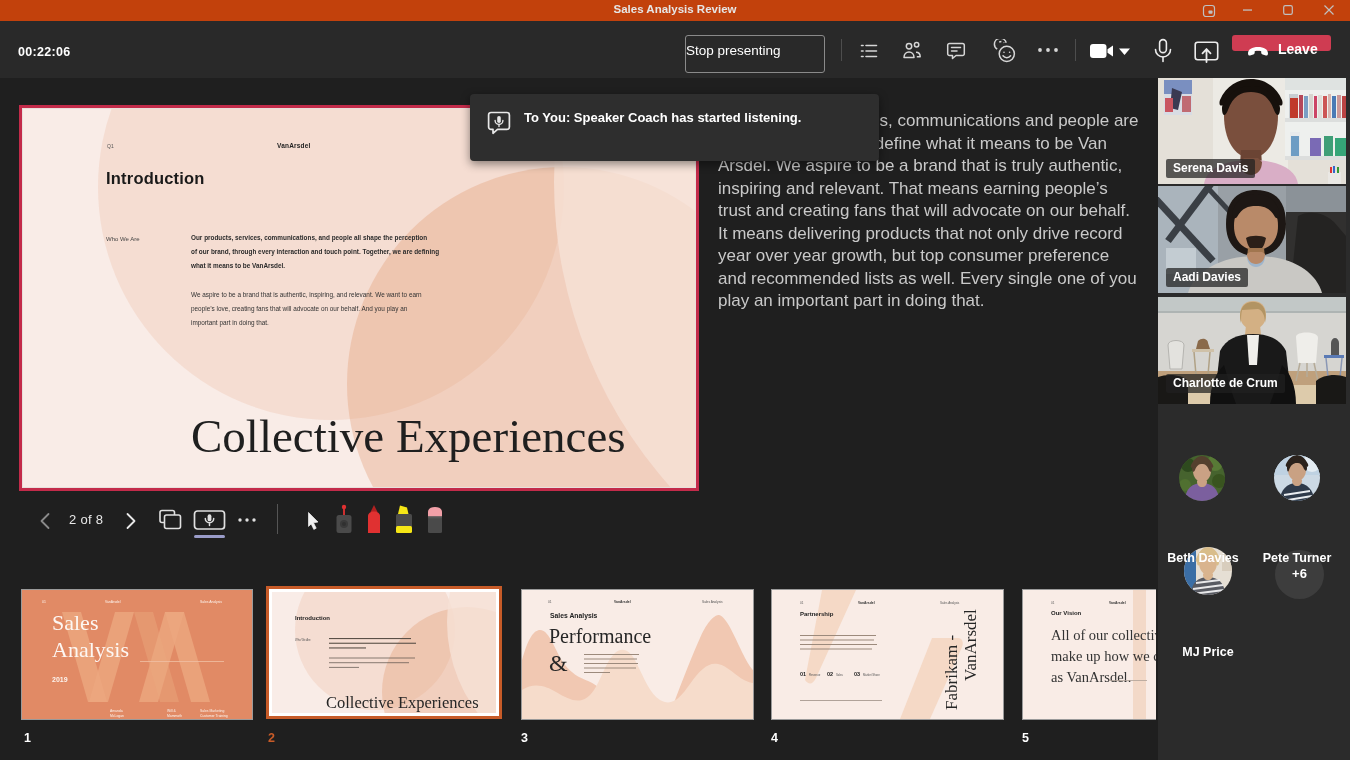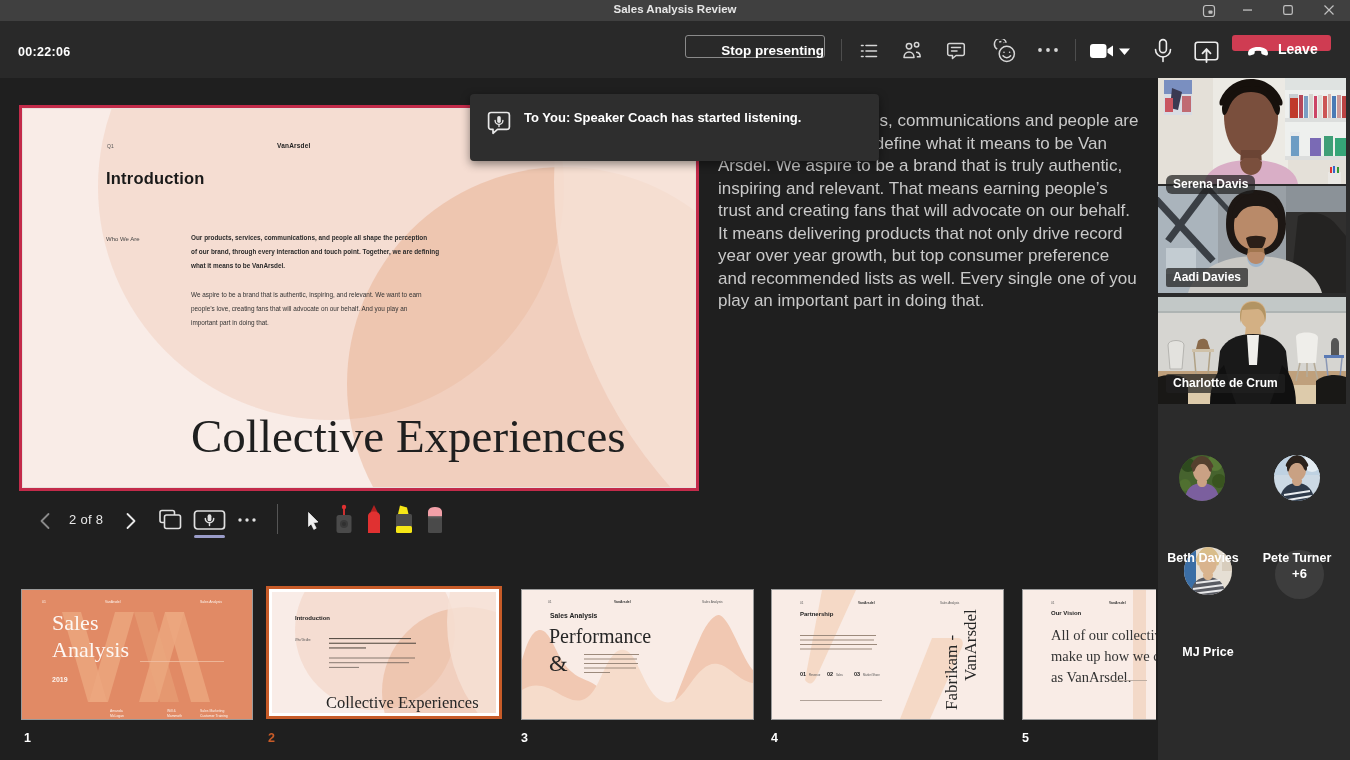--- a/index.html
+++ b/index.html
@@ -2,30 +2,30 @@
 <html><head>
 <meta charset="utf-8">
 <style>
 * { margin:0; padding:0; box-sizing:border-box; }
 html,body { width:1350px; height:760px; overflow:hidden; background:#1f1f1f;
   font-family:"Liberation Sans", sans-serif; }
 #app { position:relative; width:1350px; height:760px; }
 .abs { position:absolute; }
 
 
-#titlebar { left:0; top:0; width:1350px; height:21px; background:#404040; }
+#titlebar { left:0; top:0; width:1350px; height:21px; background:#c2410c; }
 #titlebar .title { position:absolute; left:0; right:0; top:3px; text-align:center;
   color:#e6e6e6; font-size:11.5px; font-weight:700; }
 
 
 #toolbar { left:0; top:21px; width:1350px; height:57px; background:#292929;padding-left:14px; }
 #timer { position:absolute; left:18px; top:24px; color:#ffffff; font-size:12.5px; font-weight:700; letter-spacing:0.3px; }
-#stopbtn { position:absolute; left:685px; top:14px; width:140px; height:23px;
+#stopbtn { position:absolute; left:685px; top:14px; width:140px; height:38px;
   border:1px solid #8a8a8a; border-radius:3px; color:#fff; font-size:13.5px;
-  text-align:right; line-height:29px;font-weight:bold; }
+  text-align:left; line-height:29px; }
 .tdiv { position:absolute; top:18px; width:1px; height:22px; background:#4d4d4d; }
 #leavebtn { position:absolute; left:1232px; top:14px; width:99px; height:16px;
   background:#cf3c52; border-radius:3px; color:#fff; }
 #leavebtn span { position:absolute; left:46px; top:6px; font-size:14px; font-weight:700; }
 
 
 #slide { left:19px; top:105px; width:680px; height:386px; background:#c32b4a; }
 #slideinner { position:absolute; left:3px; top:3px; width:674px; height:380px;
   background:#f9ece6; border:1px solid #e8e0dc; overflow:hidden; }
 .sq1 { position:absolute; left:84px; top:34px; font-size:5px; color:#555; }
@@ -476,21 +476,21 @@
 
         <path d="M82 18 C82 8 88 4 95 4 C102 4 108 8 108 18 C108 26 103 32 95 32 C87 32 82 26 82 18 Z" fill="#d3b084"></path>
         <path d="M83 26 C80 12 86 5 95 5 C104 5 110 12 107 26 C107 18 104 13 100 12 L84 13 C83 17 83 21 83 26 Z" fill="#b29463"></path>
         <path d="M88 28 L102 28 L103 38 L87 38 Z" fill="#d3b084"></path>
         <path d="M56 107 L62 54 C68 42 80 37 95 37 C110 37 122 42 128 54 L134 107 Z" fill="#191919"></path>
         <path d="M89 38 L101 38 L99 68 L91 68 Z" fill="#f0efeb"></path>
         <path d="M52 107 C52 88 58 76 66 68 L74 96 L78 107 Z" fill="#101010"></path>
         <path d="M138 107 C138 88 132 76 124 68 L116 96 L112 107 Z" fill="#101010"></path>
       </svg>
     </div>
-    <div class="namelabel" style="top:97px;border-radius:6px;">Serena Davis</div>
+    <div class="namelabel" style="top:81px;">Serena Davis</div>
     <div class="namelabel" style="top:190px;">Aadi Davies</div>
     <div class="namelabel" style="top:296px;">Charlotte de Crum</div>
 
     <div class="av" style="left:21px; top:377px; width:46px; height:46px;" id="av1">
       <svg width="46" height="46" viewBox="0 0 46 46">
         <rect width="46" height="46" fill="#46632e"></rect>
         <circle cx="9" cy="10" r="7" fill="#2e4a1e"></circle>
           <circle cx="36" cy="8" r="8" fill="#587a36"></circle>
         <circle cx="40" cy="26" r="7" fill="#39541f"></circle>
           <circle cx="6" cy="30" r="6" fill="#507030"></circle>

